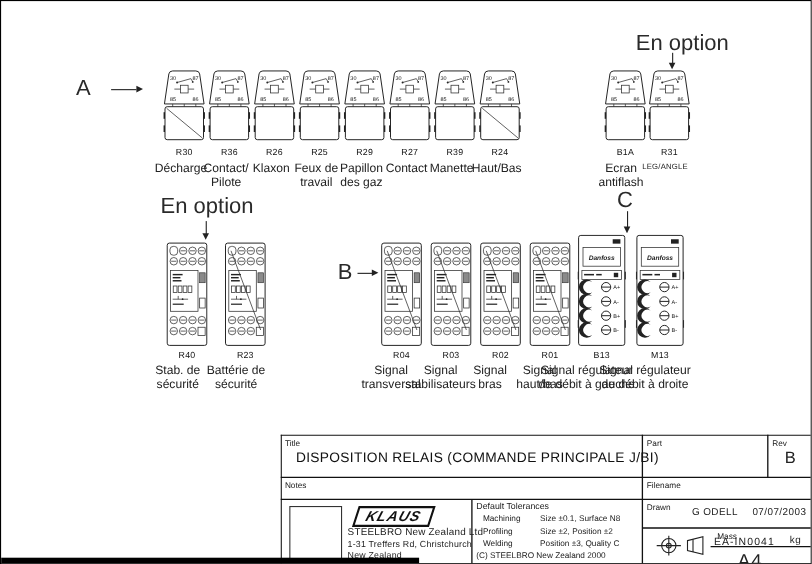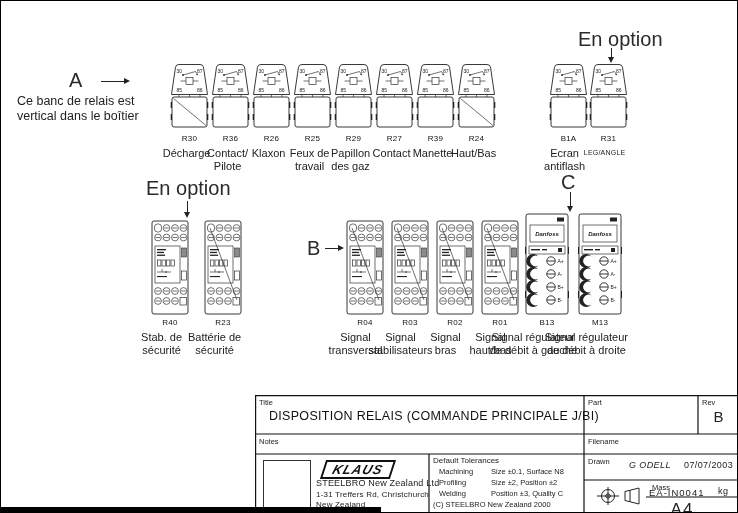--- a/index.html
+++ b/index.html
@@ -12,21 +12,21 @@
   .ar-line-v{position:absolute;width:1.2px;background:#222;}
   .ar-head-right{position:absolute;width:0;height:0;border:solid transparent;border-width:3.5px 0 3.5px 6px;border-left-color:#222;}
   .ar-head-down{position:absolute;width:0;height:0;border:solid transparent;border-width:6px 3.5px 0 3.5px;border-top-color:#222;}
   
   .comp-row{position:absolute;display:flex;}
   .cell{display:flex;flex-direction:column;align-items:center;}
   .cell svg{display:block;}
   .relay-id{margin-top:3px;font-size:8px;letter-spacing:.2px;color:#111;white-space:nowrap;}
   .relay-label{margin-top:4px;font-size:11px;line-height:12.5px;text-align:center;white-space:pre-line;color:#222;}
   .condensed{font-size:7px;letter-spacing:.2px;white-space:nowrap;}
-  .row-bank-a{left:147px;top:62px;gap:2px;margin-left:22px;}  .row-bank-a .cell{width:39px;}
+  .row-bank-a{left:147px;top:62px;gap:2px;}  .row-bank-a .cell{width:39px;}
   .row-bank-a .relay-label{width:130%;margin-left:-15%;}
   .row-opt-relays{left:548px;top:62px;gap:1px;} .row-opt-relays .cell{width:39px;}
   .row-opt-relays .relay-label{width:140%;margin-left:-20%;}
   .row-opt-mods{left:145px;top:219px;gap:5px;} .row-opt-mods .cell{width:48px;}
   .row-opt-mods .relay-label{width:170%;margin-left:-35%;}
   .row-signal{left:345px;top:219px;gap:7px;} .row-signal .cell{width:38px;justify-content:flex-end;}
   .row-signal .relay-label{width:200%;margin-left:-50%;}
   .row-danfoss{left:524px;top:212px;gap:9px;} .row-danfoss .cell{width:44px;}
   .row-danfoss .relay-label{width:225%;margin-left:-62%;}
   
@@ -49,22 +49,20 @@
   .bottom-bar{position:absolute;left:0;bottom:0;width:380px;height:5px;background:#000;}
 </style>
 </head>
 <body>
 
 <div class="sheet">
 
   <div class="abs big-label" style="left:68px;top:68px;">A</div>
   <div class="ar-line-h" style="left:100px;top:80px;width:23px;"></div>
   <div class="ar-head-right" style="left:123px;top:76.5px;"></div>
-  <div class="abs note" style="left:16px;top:93px;">Ce banc de relais est
-vertical dans le boîtier</div>
 
   <div id="bank-a" class="comp-row row-bank-a">
       <div class="cell">
     <svg class="relay-gfx" width="39" height="68" viewBox="0 0 39 68">
       <path class="ln" d="M9 1.5 L30 1.5 Q33 1.5 33.5 4.2 L37.5 31.5 L1.5 31.5 L5.5 4.2 Q6 1.5 9 1.5 Z"></path>
       <text class="term" x="6.5" y="10" font-size="5">30</text>
       <text class="term" x="32.5" y="10" font-size="5" text-anchor="end">87</text>
       <text class="term" x="6.5" y="28.5" font-size="5">85</text>
       <text class="term" x="32.5" y="28.5" font-size="5" text-anchor="end">86</text>
       <circle class="fill" cx="13" cy="12" r="0.9"></circle>
@@ -808,21 +806,21 @@
   <div class="abs tb-small" style="left:432px;top:455px;font-size:8px;">Default Tolerances</div>
   <div class="tol-row" style="left:438px;top:466px;">Machining</div>
   <div class="tol-row" style="left:490px;top:466px;">Size ±0.1, Surface N8</div>
   <div class="tol-row" style="left:438px;top:477px;">Profiling</div>
   <div class="tol-row" style="left:490px;top:477px;">Size ±2, Position ±2</div>
   <div class="tol-row" style="left:438px;top:488px;">Welding</div>
   <div class="tol-row" style="left:490px;top:488px;">Position ±3, Quality C</div>
   <div class="tol-row" style="left:432px;top:499px;">(C) STEELBRO New Zealand 2000</div>
 
   <div class="abs tb-label" style="left:587px;top:456px;">Drawn</div>
-  <div class="abs tb-med" style="left:628px;top:459px;font-style:italic;">G ODELL</div>
+  <div class="abs tb-med" style="left:628px;top:459px;">G ODELL</div>
   <div class="abs tb-med" style="left:683px;top:459px;">07/07/2003</div>
   <div class="abs tb-label" style="left:651px;top:482px;">Mass</div>
   <div class="abs tb-med" style="left:717px;top:485px;">kg</div>
   <div class="abs tb-a4" style="left:646px;top:499px;width:70px;text-align:center;">A4</div>
   <svg class="abs" style="left:593px;top:481px;" width="52" height="28">
     <g stroke="#222" stroke-width="1" fill="none">
       <circle cx="14" cy="14" r="6.5"></circle>
       <circle cx="14" cy="14" r="2.2"></circle>
       <line x1="3" y1="14" x2="25" y2="14"></line>
       <line x1="14" y1="5" x2="14" y2="23"></line>

